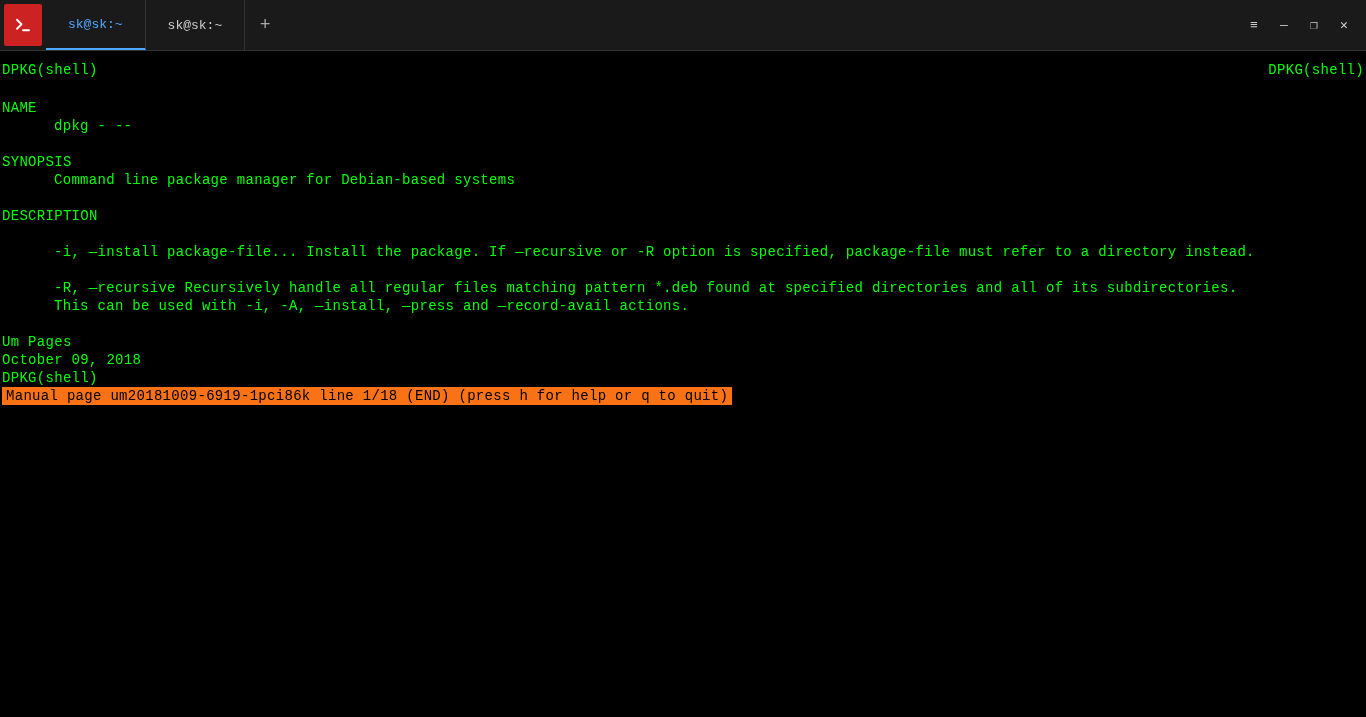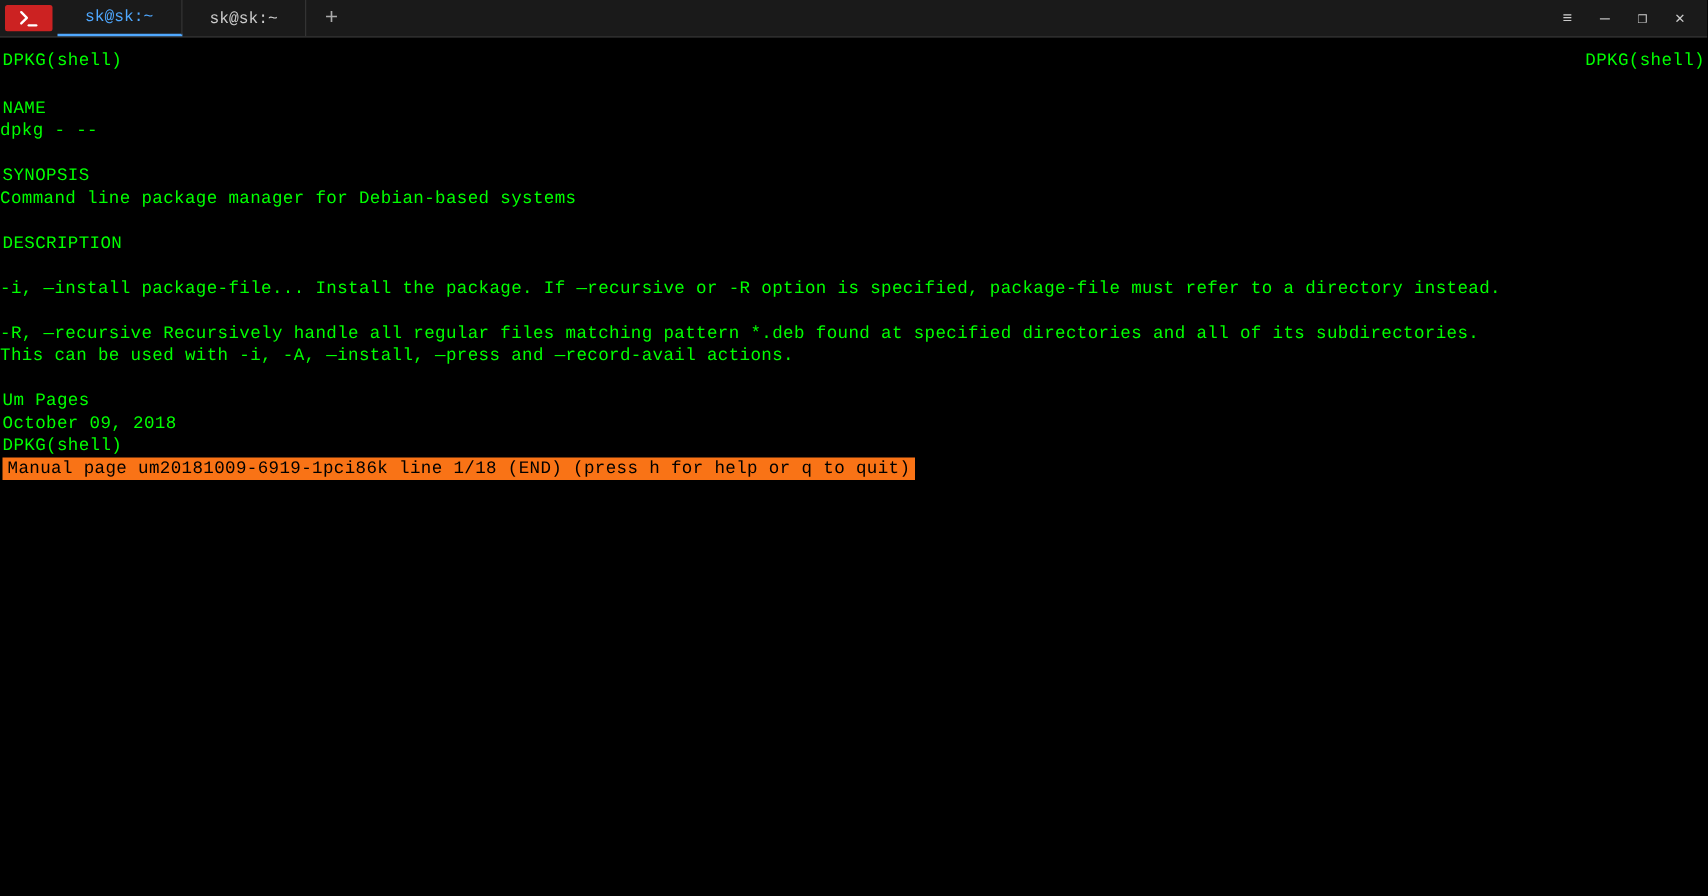--- a/index.html
+++ b/index.html
@@ -10,21 +10,21 @@
     body {
       background: #000;
       font-family: 'Consolas', 'Monaco', 'Courier New', monospace;
       font-size: 14px;
       color: #00ff00;
       width: 1366px;
       height: 717px;
       overflow: hidden;
     }
     .titlebar {
-      height: 30px;
+      height: 51px;
       background: #1a1a1a;
       display: flex;
       align-items: stretch;
       border-bottom: 1px solid #333;
     }
     .app-icon {
       width: 38px;
       display: flex;
       align-items: center;
       justify-content: center;
@@ -86,20 +86,21 @@
       display: flex;
       justify-content: space-between;
       padding: 10px 2px 2px 2px;
     }
     .section-title {
       font-weight: normal;
       color: #00ff00;
       padding-left: 2px;
     }
     .indent {
+      padding-left: 54px;
       color: #00ff00;
     }
     .blank {
       height: 18px;
     }
     .man-footer {
       display: flex;
       justify-content: space-between;
       padding: 0 2px;
       flex-direction: column;

